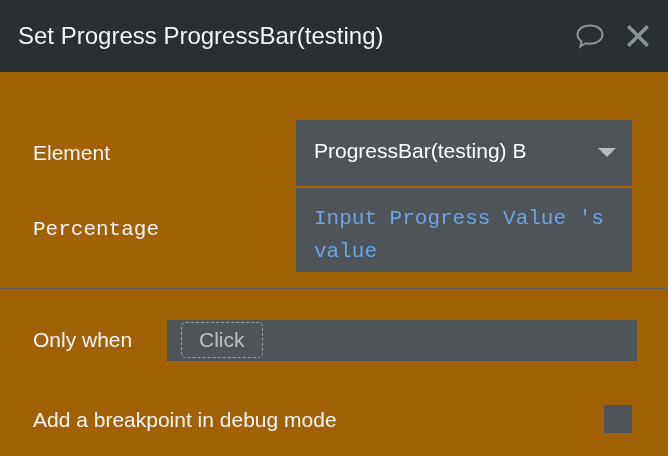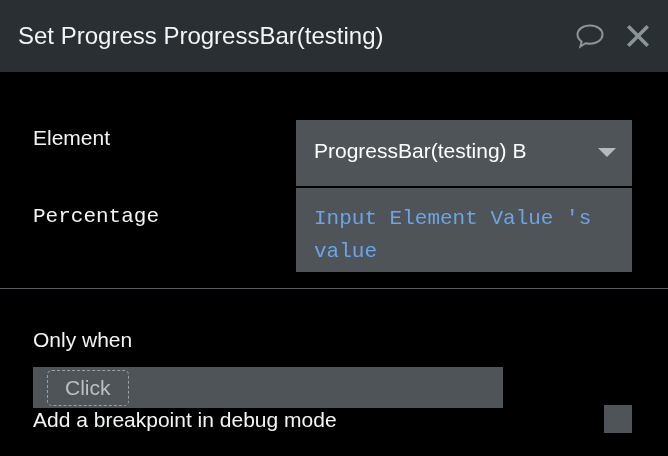--- a/index.html
+++ b/index.html
@@ -11,21 +11,21 @@
     height: 456px;
     background: #5f6568;
     font-family: "Liberation Sans", sans-serif;
     overflow: hidden;
   }
 
   .panel {
     position: relative;
     width: 668px;
     height: 456px;
-    background: #000000;
+    background: #a16207;
     box-sizing: border-box;
   }
 
   
   .header {
     position: absolute;
     left: 0;
     top: 0;
     width: 668px;
     height: 72px;
@@ -61,21 +61,21 @@
     width: 32px;
     height: 32px;
     cursor: pointer;
   }
   .icon-btn svg { display: block; }
 
   
   .row {
     position: absolute;
     display: flex;
-    align-items: flex-start;
+    align-items: center;
   }
   .row-label {
     color: #f2f4f5;
     font-size: 21px;
     line-height: 26px;
     white-space: nowrap;
   }
 
   .field {
     background: #4e5457;
@@ -125,21 +125,21 @@
   .divider {
     position: absolute;
     left: 0;
     top: 288px;
     width: 668px;
     height: 1px;
     background: #565c5f;
   }
 
   
-  .row-onlywhen { left: 33px; top: 313px; flex-direction: column; }
+  .row-onlywhen { left: 33px; top: 313px; }
   .row-onlywhen .row-label { width: 134px; line-height: 54px; }
   .field-onlywhen {
     width: 470px;
     height: 41px;
     padding: 0 14px;
     display: flex;
     align-items: center;
   }
   .chip-click {
     display: inline-flex;
@@ -196,21 +196,21 @@
   <div class="row row-element">
     <div class="row-label">Element</div>
     <div class="field field-element">
       <span class="value">ProgressBar(testing) B</span>
       <span class="chevron-down"></span>
     </div>
   </div>
 
   <div class="row row-percentage">
     <div class="row-label">Percentage</div>
-    <div class="field field-percentage">Input Element Value 's value</div>
+    <div class="field field-percentage">Input Progress Value 's value</div>
   </div>
 
   <div class="divider"></div>
 
   <div class="row row-onlywhen">
     <div class="row-label">Only when</div>
     <div class="field field-onlywhen">
       <span class="chip-click">Click</span>
     </div>
   </div>

